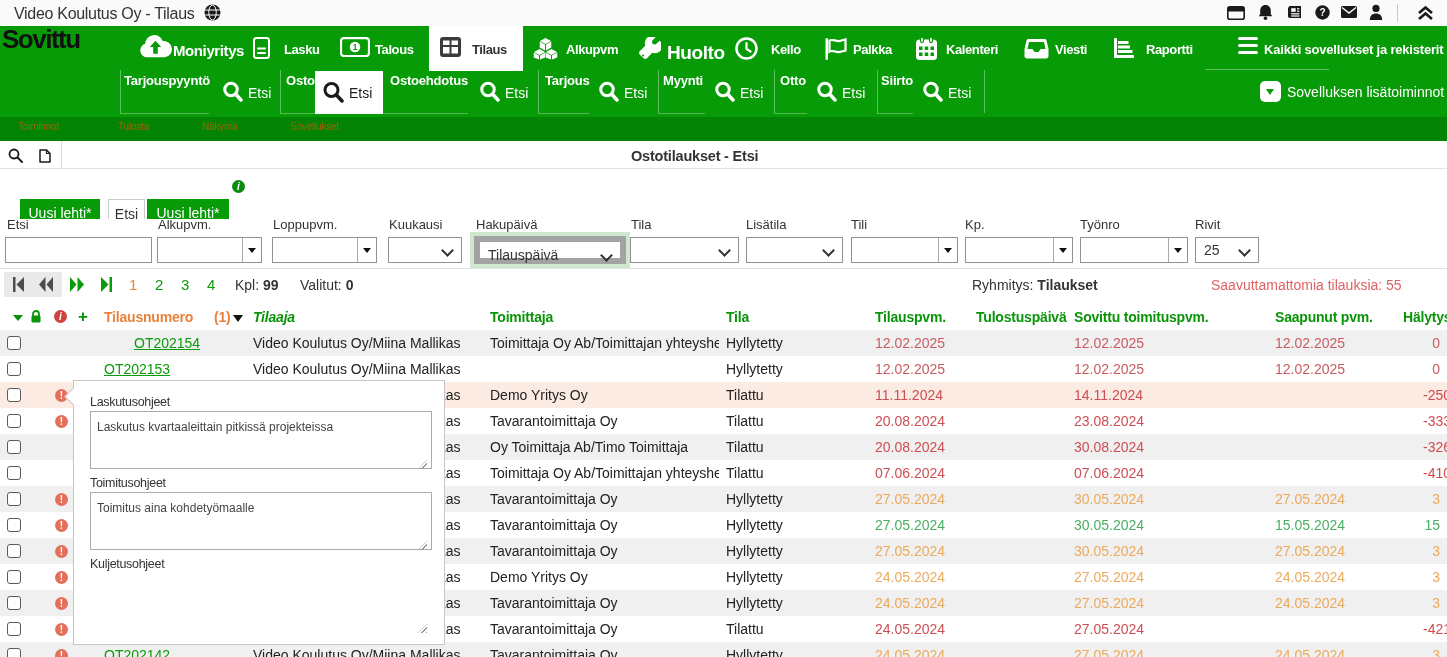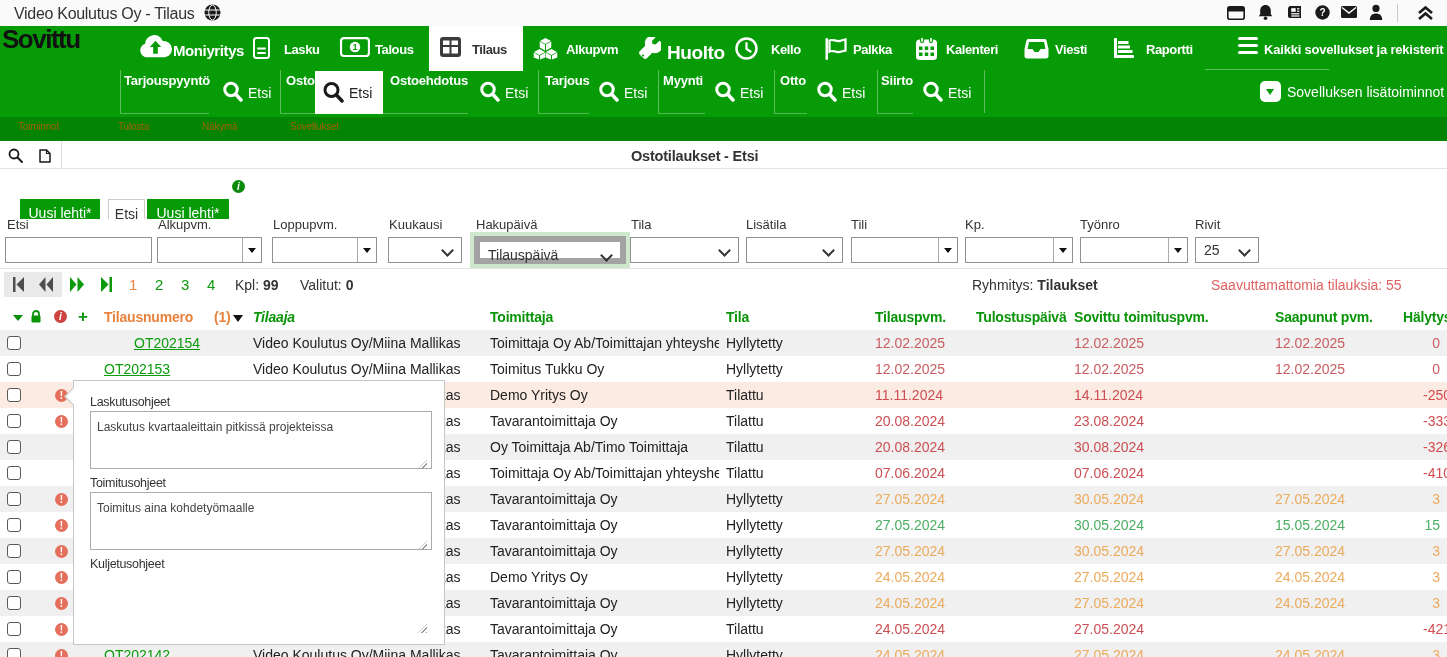--- a/index.html
+++ b/index.html
@@ -394,21 +394,20 @@
 <span class="c" style="left:726px;">Hyllytetty</span>
 <span class="c" style="left:875px;color:#c95c60;">12.02.2025</span>
 <span class="c" style="left:1074px;color:#c95c60;">12.02.2025</span>
 <span class="c" style="left:1275px;color:#c95c60;">12.02.2025</span>
 <span class="c ar" style="color:#c95c60;">0</span>
 </div>
 <div class="row" style="top:356px;background:#ffffff;">
 <span class="cb" style="left:7px;top:6px;"></span>
 <a class="lnk" style="left:104px;">OT202153</a>
 <span class="c" style="left:253px;">Video Koulutus Oy/Miina Mallikas</span>
-<span class="c clip" style="left:490px;">Toimitus Tukku Oy</span>
 <span class="c" style="left:726px;">Hyllytetty</span>
 <span class="c" style="left:875px;color:#c95c60;">12.02.2025</span>
 <span class="c" style="left:1074px;color:#c95c60;">12.02.2025</span>
 <span class="c" style="left:1275px;color:#c95c60;">12.02.2025</span>
 <span class="c ar" style="color:#c95c60;">0</span>
 </div>
 <div class="row" style="top:382px;background:#fcebe2;">
 <span class="cb" style="left:7px;top:6px;"></span>
     <div class="warn" style="left:55px;top:7px;">!</div>
 <a class="lnk" style="left:104px;">OT202152</a>

